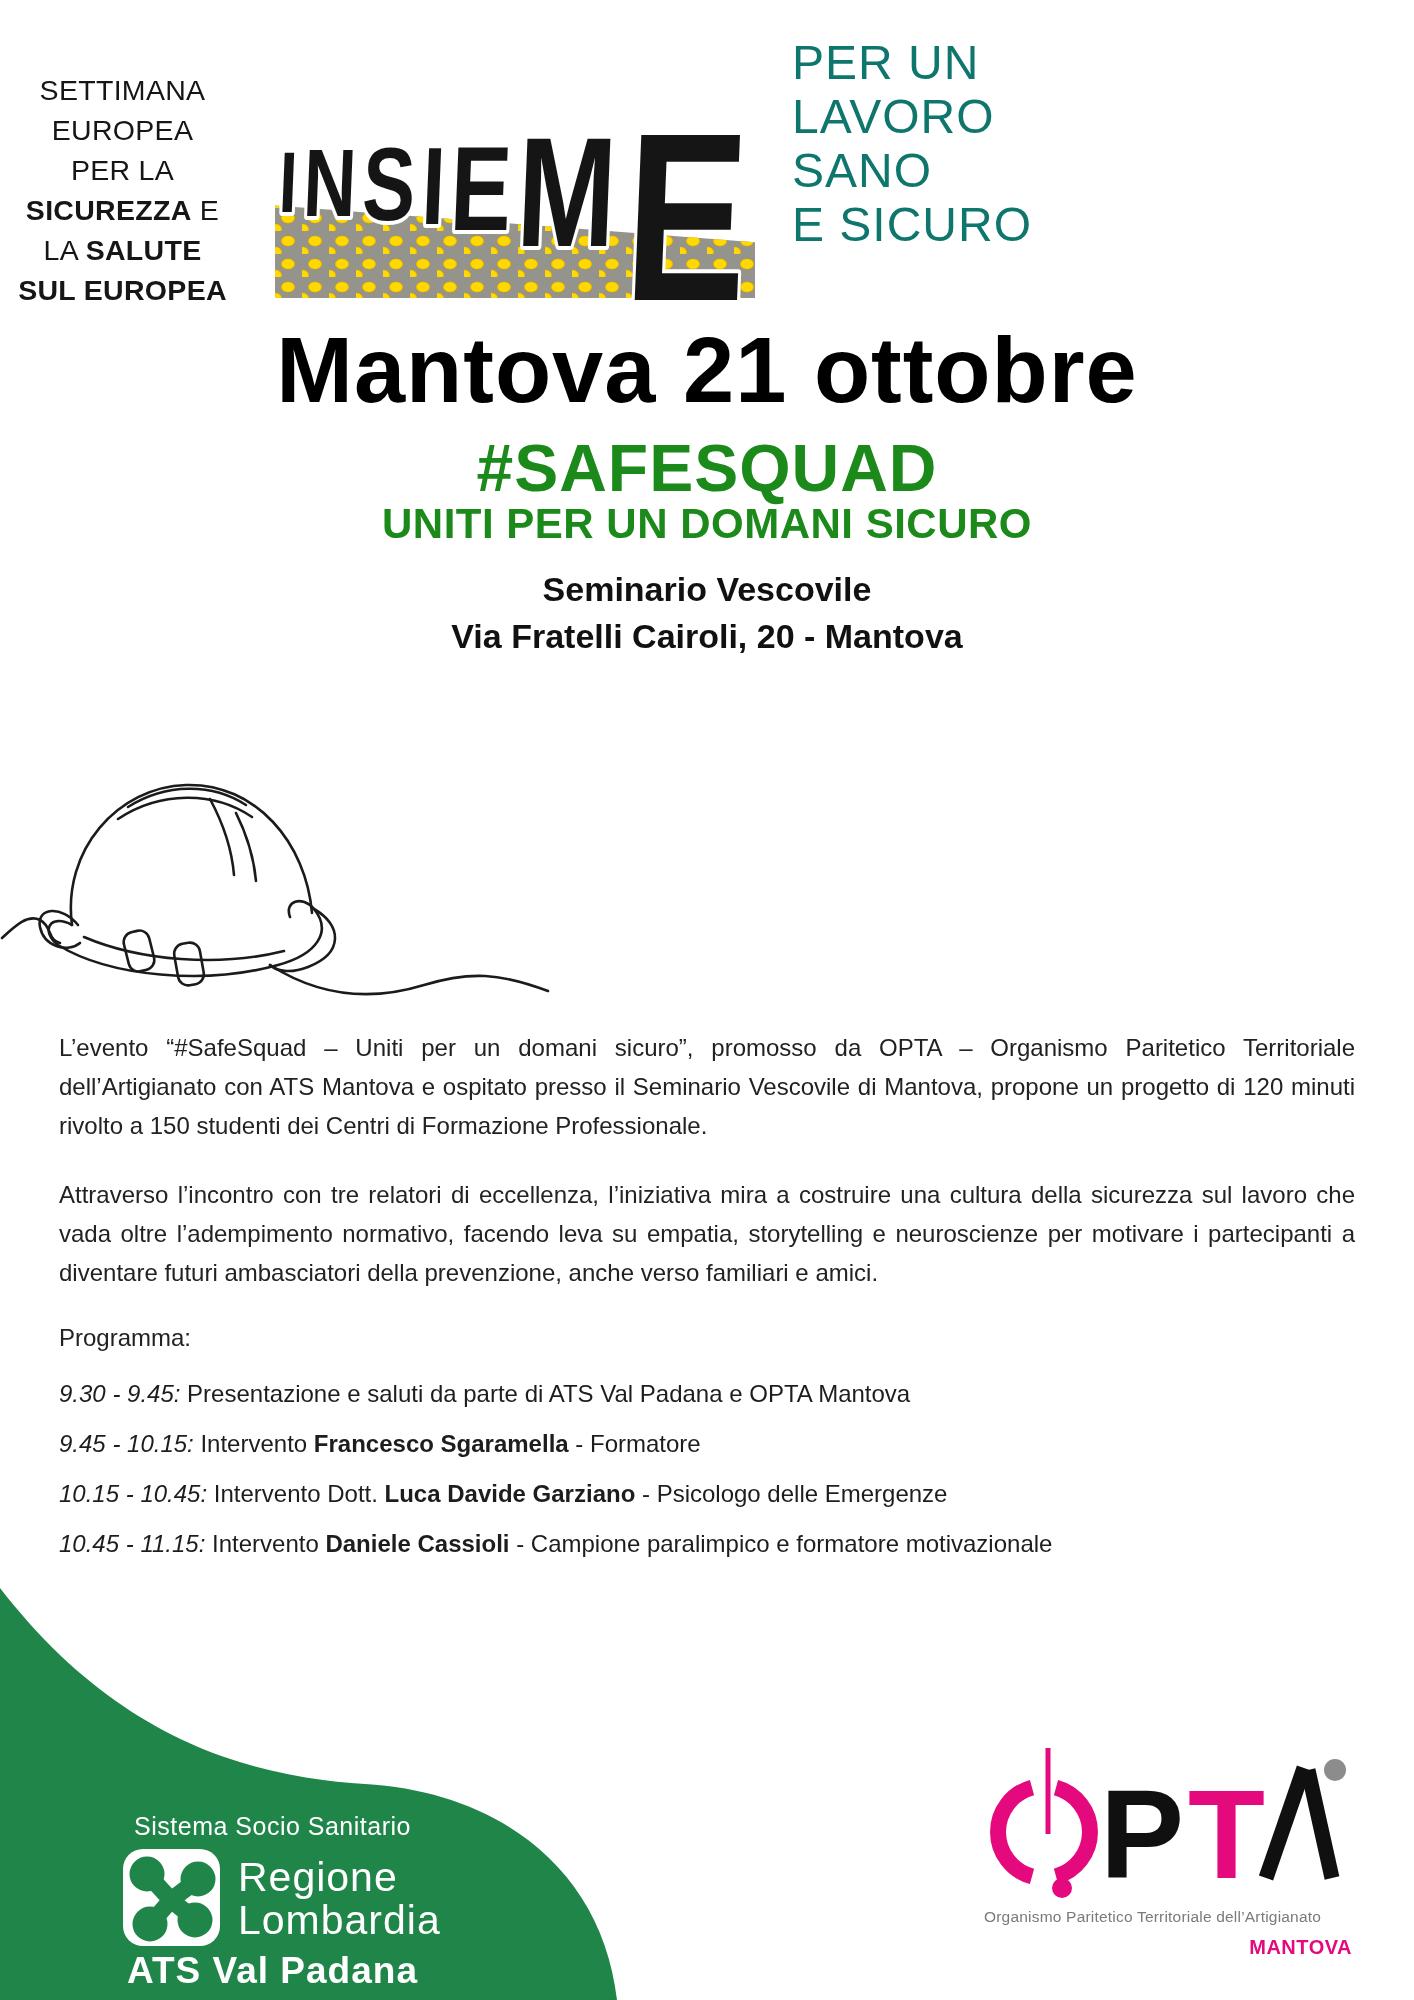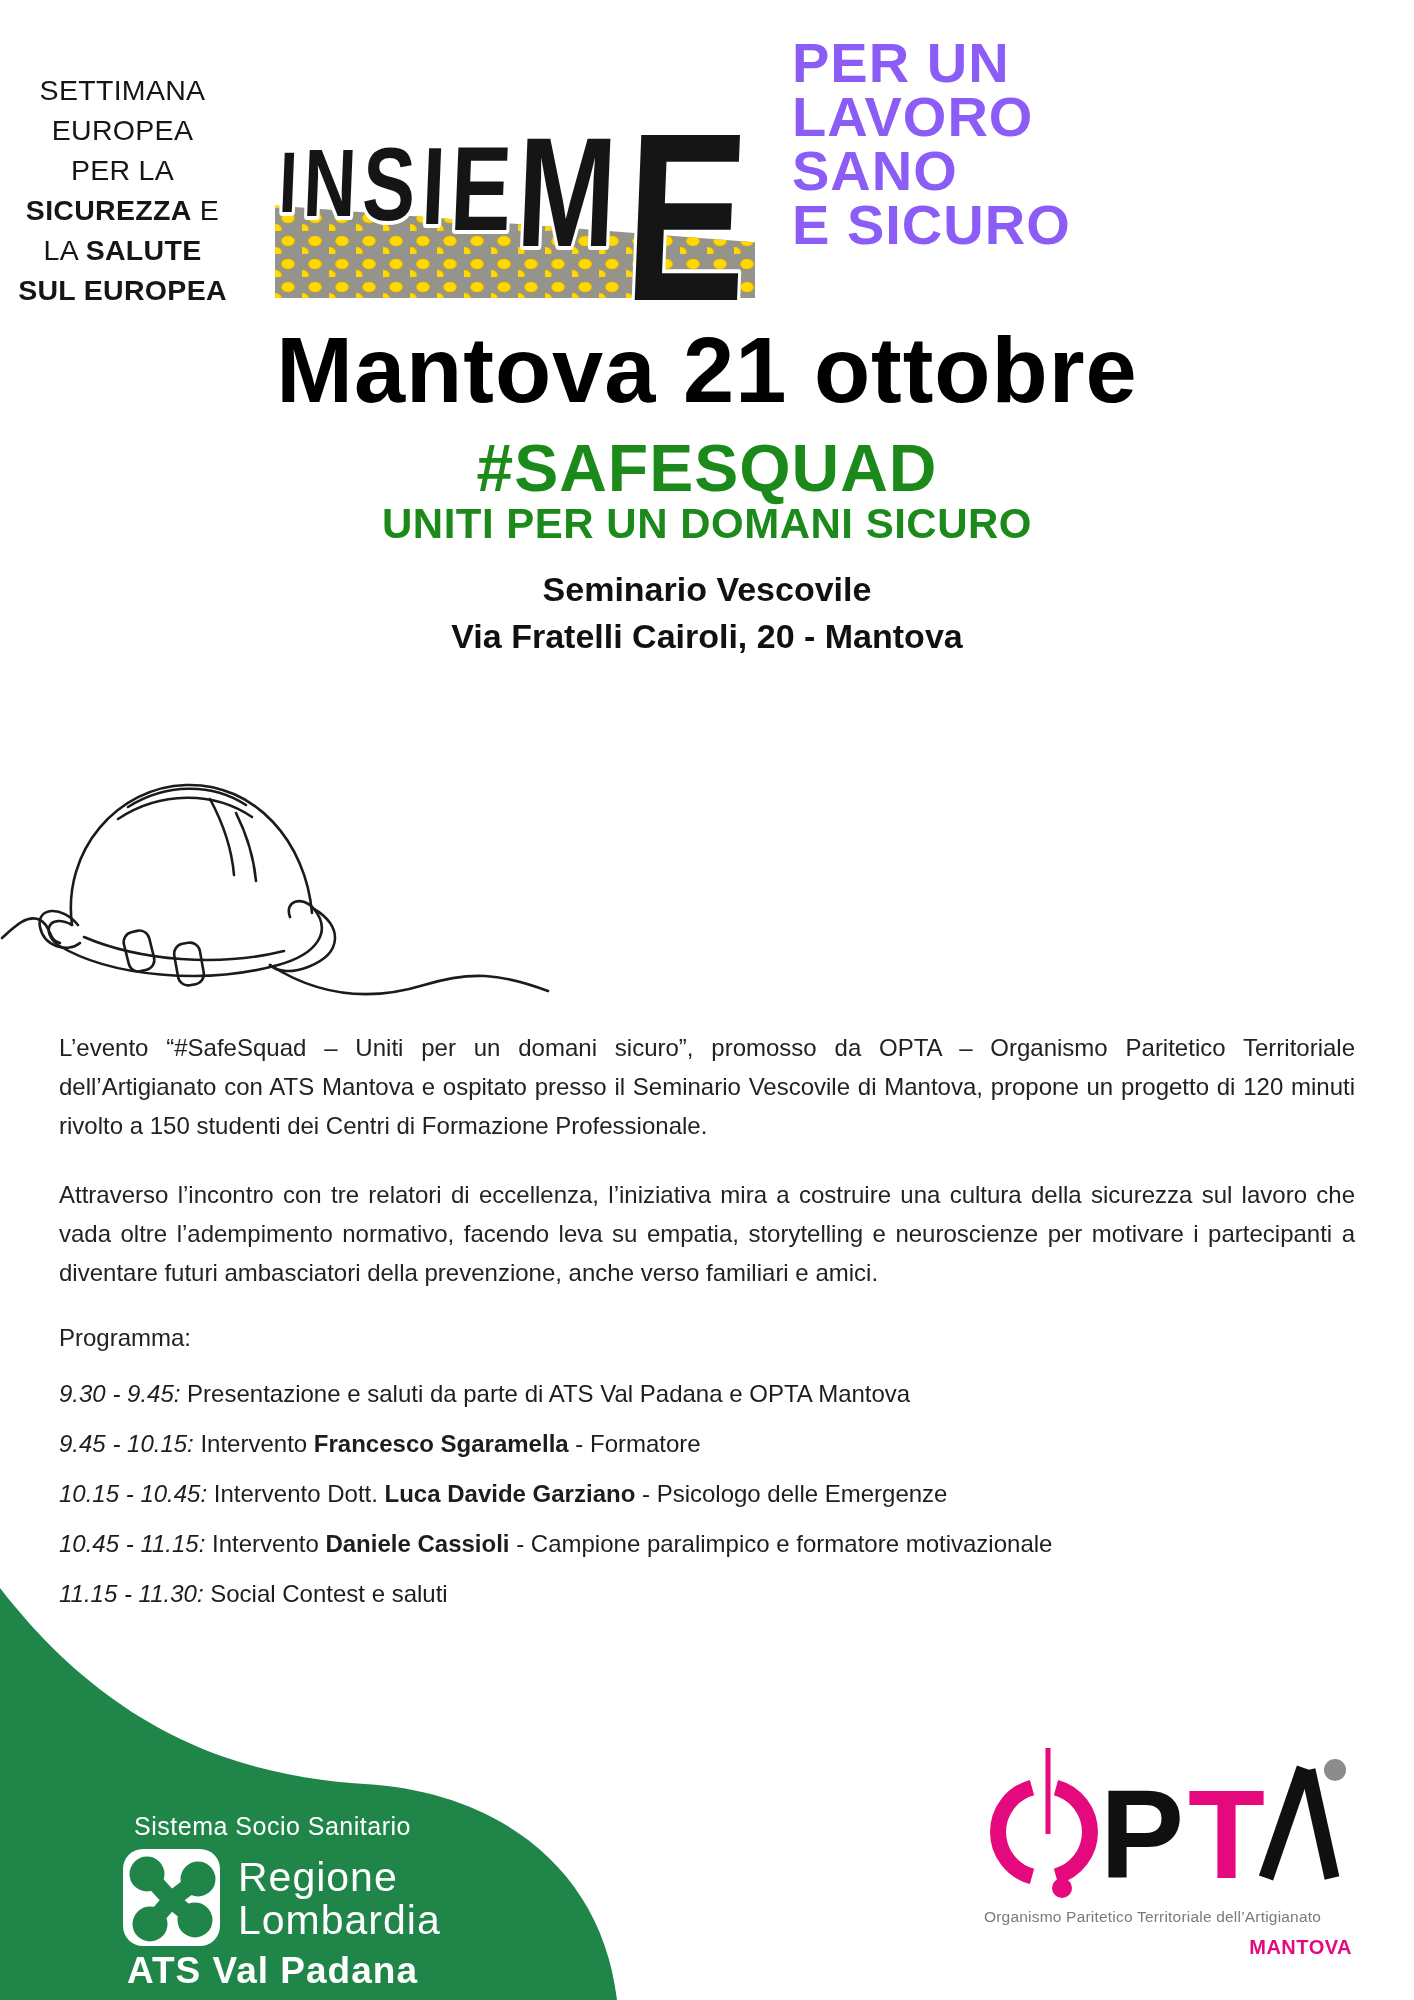--- a/index.html
+++ b/index.html
@@ -16,22 +16,22 @@
       background-color:#94948c;
       background-image:
         radial-gradient(ellipse 9px 7px at 13px 10px,#ffd905 0 60%,#d9a600 78%,transparent 80%),
         radial-gradient(ellipse 9px 7px at 0px 21px,#ffd905 0 60%,#d9a600 78%,transparent 80%);
       background-size:27px 23px;
       clip-path:polygon(0 32%,100% 59%,100% 100%,0 100%);}
   .insieme-word{position:absolute;left:0;top:0;width:482px;height:292px;}
   .insieme-word text{font-family:"Liberation Sans","DejaVu Sans",sans-serif;font-weight:bold;
       fill:#151515;stroke:#ffffff;stroke-width:8px;paint-order:stroke;stroke-linejoin:round;}
 
-  .ew-right{position:absolute;left:792px;top:36px;font-size:56px;line-height:54px;
-            font-weight:700;letter-spacing:1px;color:#8b5cf6;}
+  .ew-right{position:absolute;left:792px;top:36px;font-size:48px;line-height:54px;
+            font-weight:400;letter-spacing:1px;color:#0f766e;}
 
   
   .title{position:absolute;left:0;top:318px;width:100%;text-align:center;
          font-size:92px;font-weight:800;letter-spacing:1px;color:#000;}
   .hashtag{position:absolute;left:0;top:430px;width:100%;text-align:center;
          font-size:66px;font-weight:800;letter-spacing:1px;color:#1B8A1B;}
   .subtitle{position:absolute;left:0;top:500px;width:100%;text-align:center;
          font-size:42px;font-weight:700;letter-spacing:.5px;color:#1B8A1B;}
   .venue{position:absolute;left:0;top:566px;width:100%;text-align:center;
          font-size:34px;line-height:47px;font-weight:700;color:#111;}
@@ -130,21 +130,20 @@
 
   <div class="content">
     <p>L’evento “#SafeSquad – Uniti per un domani sicuro”, promosso da OPTA – Organismo Paritetico Territoriale dell’Artigianato con ATS Mantova e ospitato presso il Seminario Vescovile di Mantova, propone un progetto di 120 minuti rivolto a 150 studenti dei Centri di Formazione Professionale.</p>
     <p class="last">Attraverso l’incontro con tre relatori di eccellenza, l’iniziativa mira a costruire una cultura della sicurezza sul lavoro che vada oltre l’adempimento normativo, facendo leva su empatia, storytelling e neuroscienze per motivare i partecipanti a diventare futuri ambasciatori della prevenzione, anche verso familiari e amici.</p>
     <div class="programma">Programma:</div>
 
     <div class="sched-row"><span class="t">9.30 - 9.45:</span><span> Presentazione e saluti da parte di ATS Val Padana e OPTA Mantova</span><span class="n"></span><span></span></div>
     <div class="sched-row"><span class="t">9.45 - 10.15:</span><span> Intervento </span><span class="n">Francesco Sgaramella</span><span> - Formatore</span></div>
     <div class="sched-row"><span class="t">10.15 - 10.45:</span><span> Intervento Dott. </span><span class="n">Luca Davide Garziano</span><span> - Psicologo delle Emergenze</span></div>
     <div class="sched-row"><span class="t">10.45 - 11.15:</span><span> Intervento </span><span class="n">Daniele Cassioli</span><span> - Campione paralimpico e formatore motivazionale</span></div>
-    <div class="sched-row"><span class="t">11.15 - 11.30:</span><span> Social Contest e saluti</span><span class="n"></span><span></span></div>
   </div>
 
   <svg class="green-shape" viewBox="0 0 660 420" preserveAspectRatio="none">
     <path d="M0,8 C110,150 235,196 365,204 C500,212 602,290 617,420 L0,420 Z" fill="#1F8549"></path>
   </svg>
 
   <div class="sss">Sistema Socio Sanitario</div>
   <div class="rosa-box">
     <svg viewBox="0 0 97 97" width="97" height="97">
       <g stroke="#1F8549" stroke-width="17" stroke-linecap="round" fill="#1F8549">

